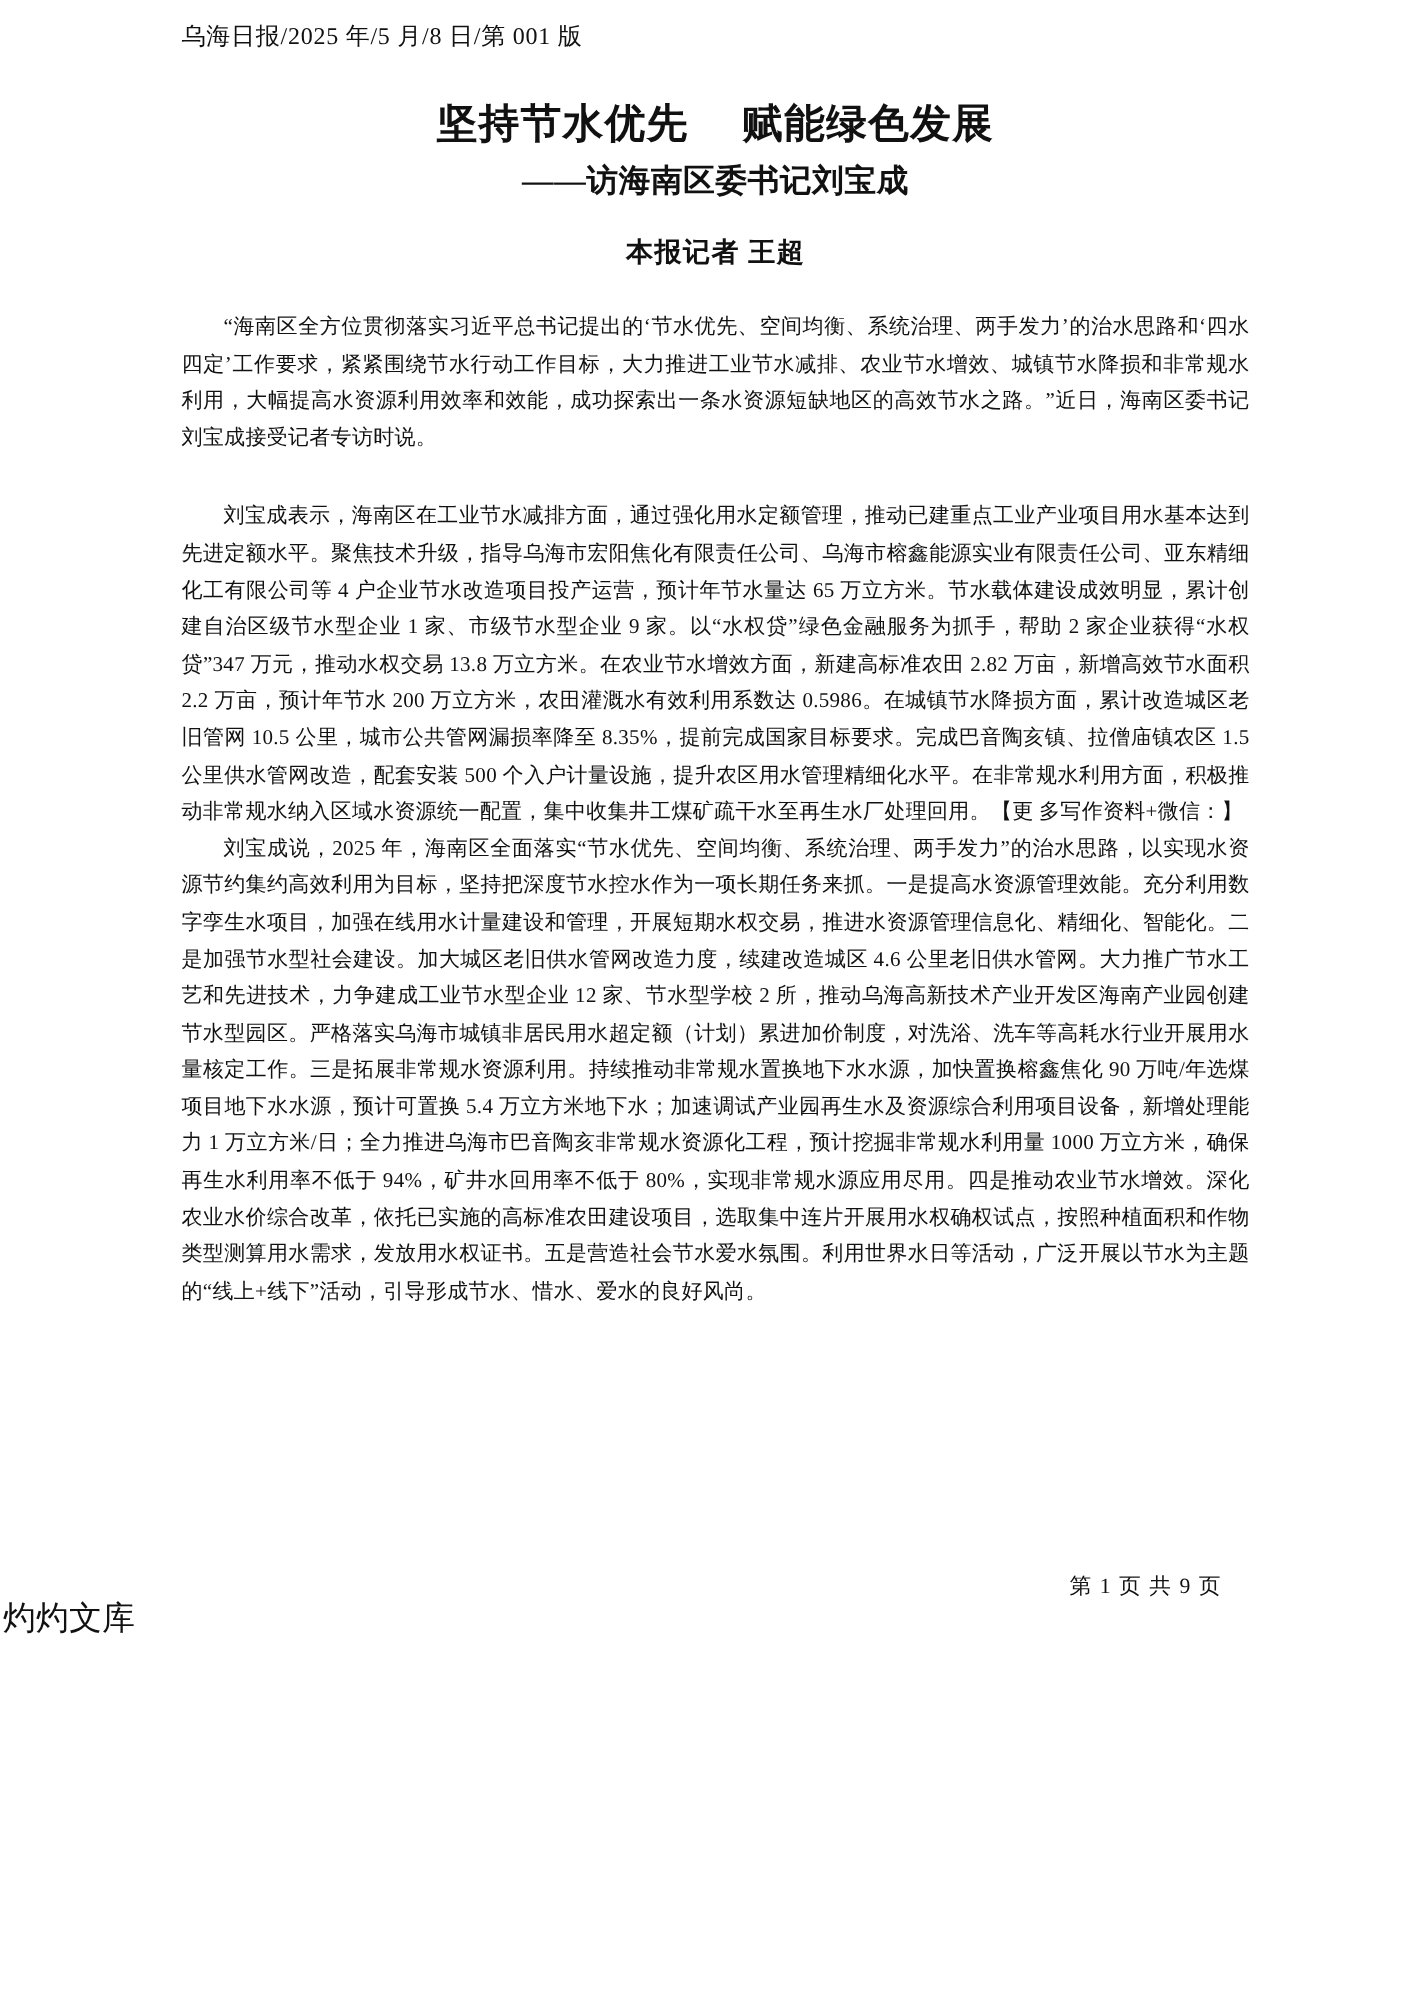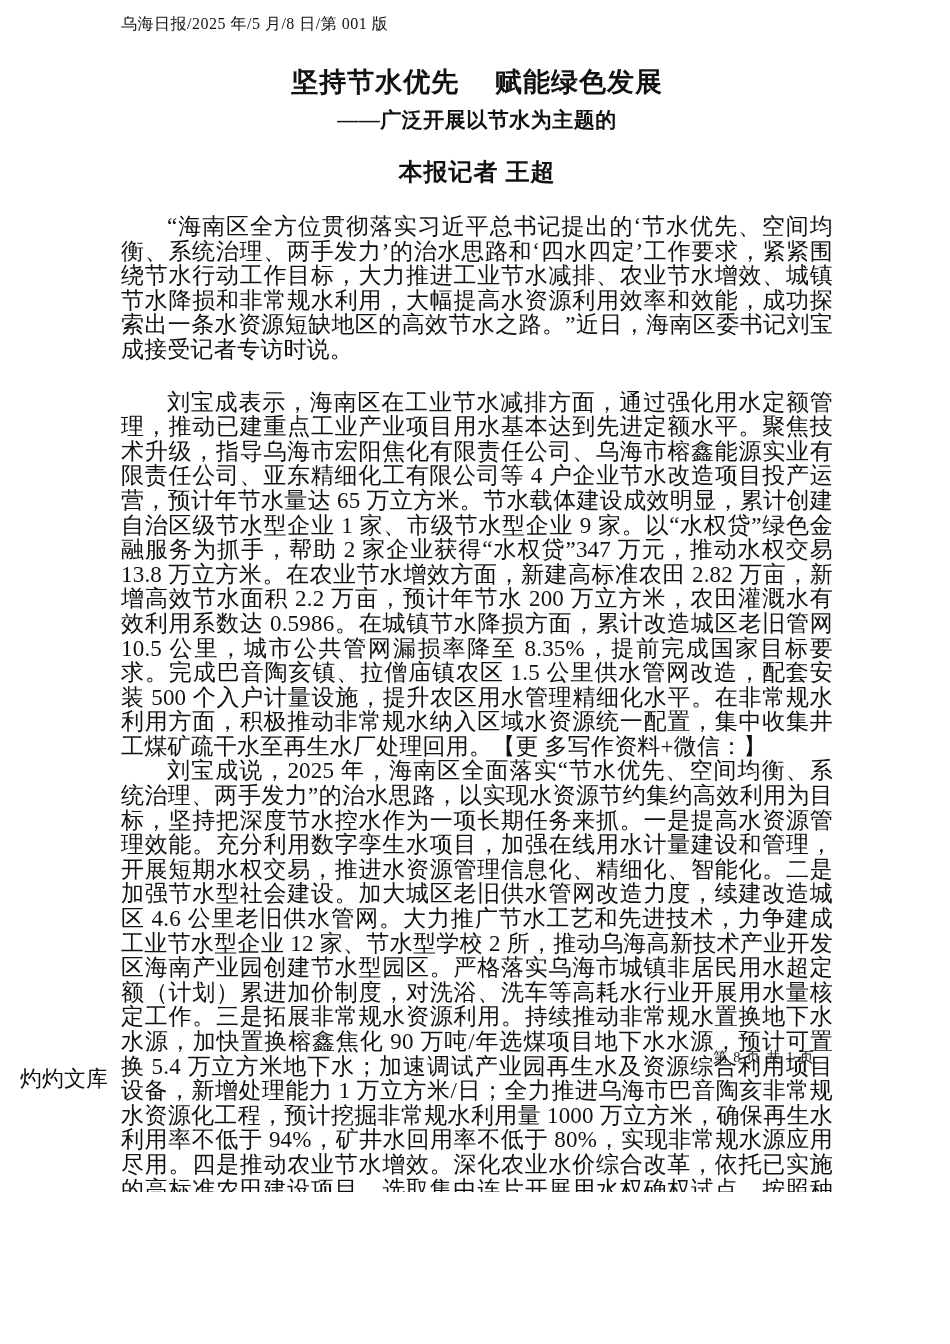--- a/index.html
+++ b/index.html
@@ -38,46 +38,46 @@
   .subtitle {
     margin: 6px 0 0 0;
     text-align: center;
     font-size: 21px;
     font-weight: bold;
     letter-spacing: 0.5px;
   }
   .byline {
     margin-top: 22px;
     text-align: center;
-    font-size: 24px;
+    font-size: 18px;
     font-weight: bold;
     letter-spacing: 1px;
   }
   .article p {
     margin: 0;
-    font-size: 23px;
+    font-size: 14px;
     line-height: 24.6px;
     text-align: justify;
     text-indent: 2em;
     letter-spacing: 0.2px;
   }
   .article p.p1 { margin-top: 27px; }
   .article p.p2 { margin-top: 28px; }
   .article p.p3 { margin-top: 0; }
   .page-number {
     position: absolute;
     left: 713px;
     top: 1048px;
     font-size: 14.5px;
     letter-spacing: 1px;
     white-space: nowrap;
   }
   .watermark-left {
     position: absolute;
-    left: 20px;
+    left: 2px;
     top: 1064px;
     font-size: 22px;
     white-space: nowrap;
   }
   .footer-divider {
     position: absolute;
     left: 127px;
     top: 1243px;
     width: 711px;
     height: 0;
@@ -109,33 +109,33 @@
 <body>
 
 <div class="page">
 
   <div class="content">
 
     <div class="source-line">乌海日报/2025 年/5 月/8 日/第 001 版</div>
 
     <h1 class="title">坚持节水优先　 赋能绿色发展</h1>
 
-    <h2 class="subtitle">——广泛开展以节水为主题的</h2>
+    <h2 class="subtitle">——访海南区委书记刘宝成</h2>
 
     <div class="byline">本报记者  王超</div>
 
     <div class="article">
       <p class="p1">“海南区全方位贯彻落实习近平总书记提出的‘节水优先、空间均衡、系统治理、两手发力’的治水思路和‘四水四定’工作要求，紧紧围绕节水行动工作目标，大力推进工业节水减排、农业节水增效、城镇节水降损和非常规水利用，大幅提高水资源利用效率和效能，成功探索出一条水资源短缺地区的高效节水之路。”近日，海南区委书记刘宝成接受记者专访时说。</p>
       <p class="p2">刘宝成表示，海南区在工业节水减排方面，通过强化用水定额管理，推动已建重点工业产业项目用水基本达到先进定额水平。聚焦技术升级，指导乌海市宏阳焦化有限责任公司、乌海市榕鑫能源实业有限责任公司、亚东精细化工有限公司等 4 户企业节水改造项目投产运营，预计年节水量达 65 万立方米。节水载体建设成效明显，累计创建自治区级节水型企业 1 家、市级节水型企业 9 家。以“水权贷”绿色金融服务为抓手，帮助 2 家企业获得“水权贷”347 万元，推动水权交易 13.8 万立方米。在农业节水增效方面，新建高标准农田 2.82 万亩，新增高效节水面积 2.2 万亩，预计年节水 200 万立方米，农田灌溉水有效利用系数达 0.5986。在城镇节水降损方面，累计改造城区老旧管网 10.5 公里，城市公共管网漏损率降至 8.35%，提前完成国家目标要求。完成巴音陶亥镇、拉僧庙镇农区 1.5 公里供水管网改造，配套安装 500 个入户计量设施，提升农区用水管理精细化水平。在非常规水利用方面，积极推动非常规水纳入区域水资源统一配置，集中收集井工煤矿疏干水至再生水厂处理回用。【更 多写作资料+微信：】</p>
       <p class="p3">刘宝成说，2025 年，海南区全面落实“节水优先、空间均衡、系统治理、两手发力”的治水思路，以实现水资源节约集约高效利用为目标，坚持把深度节水控水作为一项长期任务来抓。一是提高水资源管理效能。充分利用数字孪生水项目，加强在线用水计量建设和管理，开展短期水权交易，推进水资源管理信息化、精细化、智能化。二是加强节水型社会建设。加大城区老旧供水管网改造力度，续建改造城区 4.6 公里老旧供水管网。大力推广节水工艺和先进技术，力争建成工业节水型企业 12 家、节水型学校 2 所，推动乌海高新技术产业开发区海南产业园创建节水型园区。严格落实乌海市城镇非居民用水超定额（计划）累进加价制度，对洗浴、洗车等高耗水行业开展用水量核定工作。三是拓展非常规水资源利用。持续推动非常规水置换地下水水源，加快置换榕鑫焦化 90 万吨/年选煤项目地下水水源，预计可置换 5.4 万立方米地下水；加速调试产业园再生水及资源综合利用项目设备，新增处理能力 1 万立方米/日；全力推进乌海市巴音陶亥非常规水资源化工程，预计挖掘非常规水利用量 1000 万立方米，确保再生水利用率不低于 94%，矿井水回用率不低于 80%，实现非常规水源应用尽用。四是推动农业节水增效。深化农业水价综合改革，依托已实施的高标准农田建设项目，选取集中连片开展用水权确权试点，按照种植面积和作物类型测算用水需求，发放用水权证书。五是营造社会节水爱水氛围。利用世界水日等活动，广泛开展以节水为主题的“线上+线下”活动，引导形成节水、惜水、爱水的良好风尚。</p>
     </div>
 
   </div>
 
-  <div class="page-number">第 8 页 共 1 页</div>
+  <div class="page-number">第 1 页 共 9 页</div>
 
   <div class="watermark-left">灼灼文库</div>
 
   <hr class="footer-divider">
 
   <div class="cnki-footer">
     <span class="brand">中国知网</span>
     <a href="#" class="url">https://www.cnki.net</a>
   </div>
 

